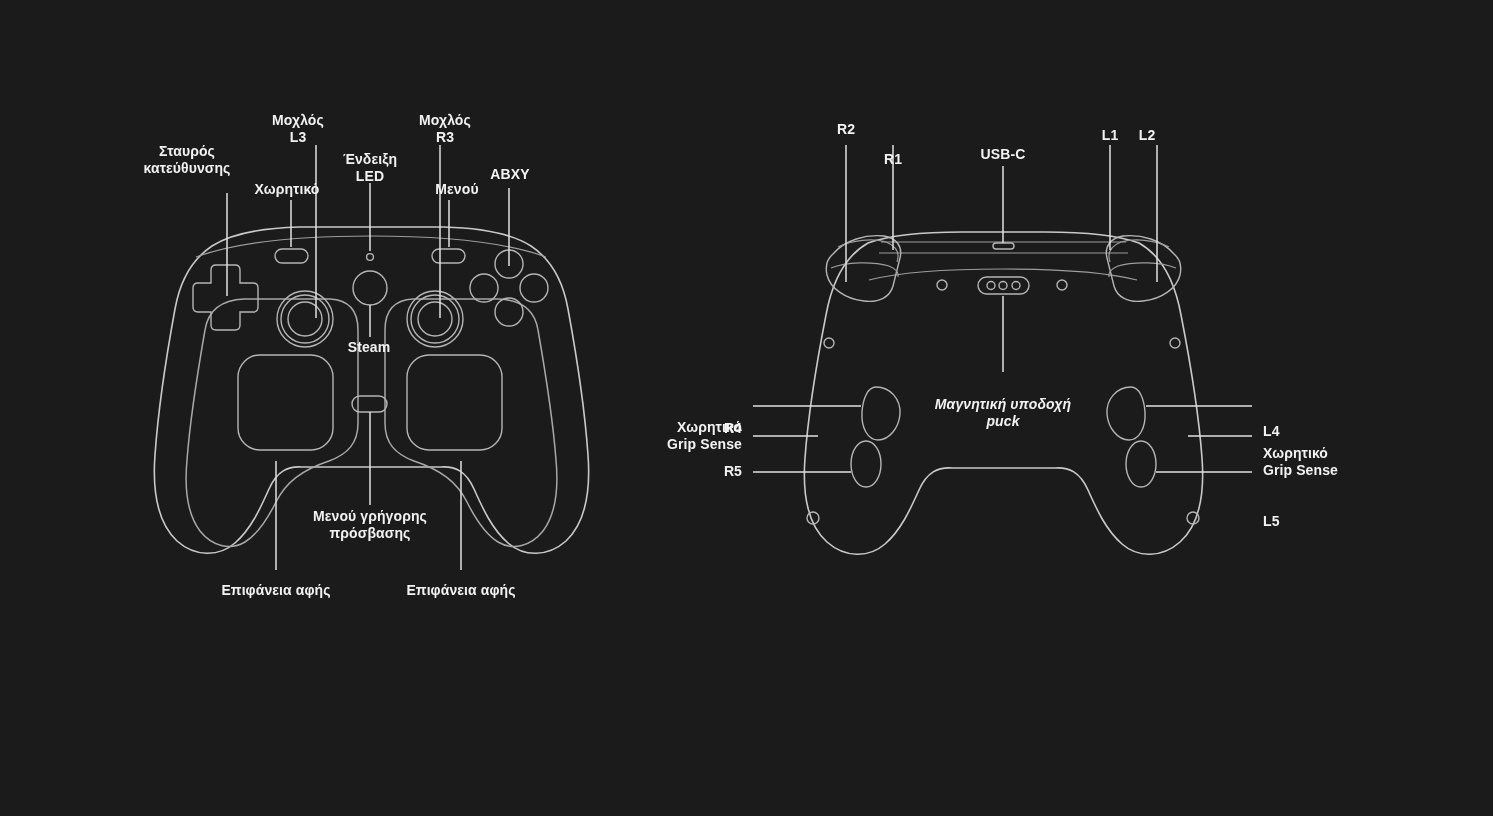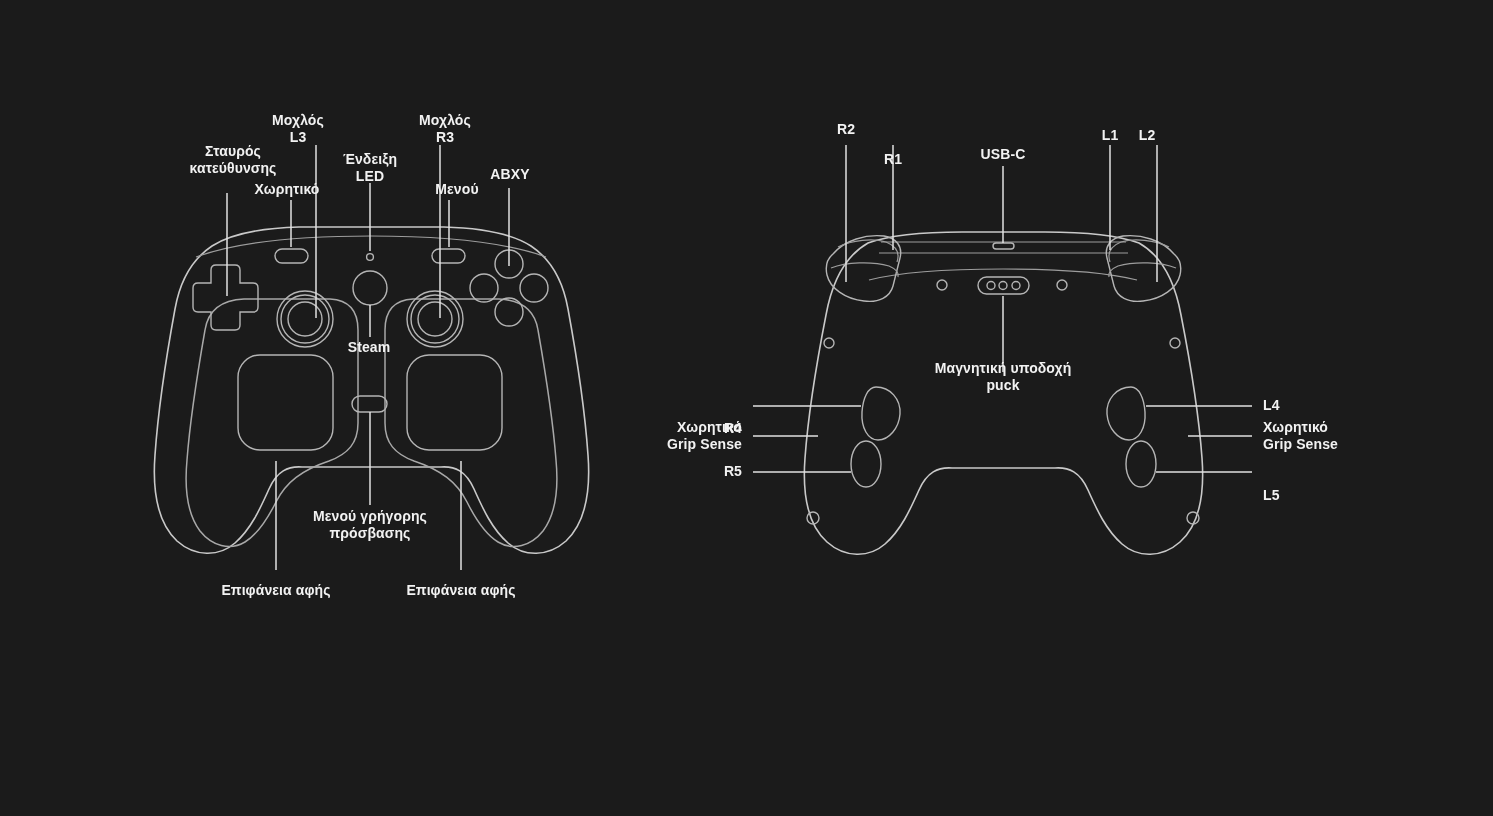--- a/index.html
+++ b/index.html
@@ -34,21 +34,21 @@
     font-size: 14px;
     line-height: 17px;
     font-weight: 700;
     color: #f2f2f2;
     letter-spacing: 0.1px;
     white-space: pre-line;
     margin: 0;
   }
   .lbl.c  { transform: translateX(-50%); text-align: center; }
   .lbl.r  { transform: translateX(-100%); text-align: right; }
-  .lbl.l  { text-align: left; }
+  .lbl.l  { text-align: left; margin-top: 26px; }
   .outline  { fill: none; stroke: #c9c9c9; stroke-width: 1.6; }
   .outline-2{ fill: none; stroke: #a8a8a8; stroke-width: 1.5; }
   .detail   { fill: none; stroke: #b5b5b5; stroke-width: 1.4; }
   .thin     { fill: none; stroke: #9d9d9d; stroke-width: 1.2; }
   .leader   { stroke: #e2e2e2; stroke-width: 1.5; fill: none; }
 </style>
 </head>
 <body>
 
 <div id="stage">
@@ -221,21 +221,21 @@
       <line class="leader" x1="753" y1="406" x2="861" y2="406"></line>
       <line class="leader" x1="753" y1="436" x2="818" y2="436"></line>
       <line class="leader" x1="753" y1="472" x2="851" y2="472"></line>
 
       <line class="leader" x1="1146" y1="406" x2="1252" y2="406"></line>
       <line class="leader" x1="1188" y1="436" x2="1252" y2="436"></line>
       <line class="leader" x1="1156" y1="472" x2="1252" y2="472"></line>
     </g>
   </svg>
 
-  <div class="lbl c" style="left:187px; top:143px;margin-left:46px;">Σταυρός
+  <div class="lbl c" style="left:187px; top:143px;">Σταυρός
 κατεύθυνσης</div>
   <div class="lbl c" style="left:287px; top:181px;">Χωρητικό</div>
   <div class="lbl c" style="left:298px; top:112px;">Μοχλός
 L3</div>
   <div class="lbl c" style="left:370px; top:151px;">Ένδειξη
 LED</div>
   <div class="lbl c" style="left:445px; top:112px;">Μοχλός
 R3</div>
   <div class="lbl c" style="left:452px; top:181px;padding-left:10px;">Μενού</div>
   <div class="lbl c" style="left:510px; top:166px;">ABXY</div>
@@ -243,21 +243,21 @@
   <div class="lbl c" style="left:370px; top:508px;">Μενού γρήγορης
 πρόσβασης</div>
   <div class="lbl c" style="left:276px; top:582px;">Επιφάνεια αφής</div>
   <div class="lbl c" style="left:461px; top:582px;">Επιφάνεια αφής</div>
 
   <div class="lbl c" style="left:846px;  top:121px;">R2</div>
   <div class="lbl c" style="left:893px;  top:127px;margin-top:24px;">R1</div>
   <div class="lbl c" style="left:1003px; top:146px;">USB-C</div>
   <div class="lbl c" style="left:1110px; top:127px;">L1</div>
   <div class="lbl c" style="left:1147px; top:127px;">L2</div>
-  <div class="lbl c" style="left:1003px; top:360px;">Μαγνητική υποδοχή
+  <div class="lbl c" style="left:1003px; top:396px;font-style:italic;">Μαγνητική υποδοχή
 puck</div>
 
   <div class="lbl r" style="left:742px;  top:397px;margin-top:23px;">R4</div>
   <div class="lbl r" style="left:742px;  top:419px;">Χωρητικό
 Grip Sense</div>
   <div class="lbl r" style="left:742px;  top:463px;">R5</div>
 
   <div class="lbl l" style="left:1263px; top:397px;">L4</div>
   <div class="lbl l" style="left:1263px; top:419px;">Χωρητικό
 Grip Sense</div>

